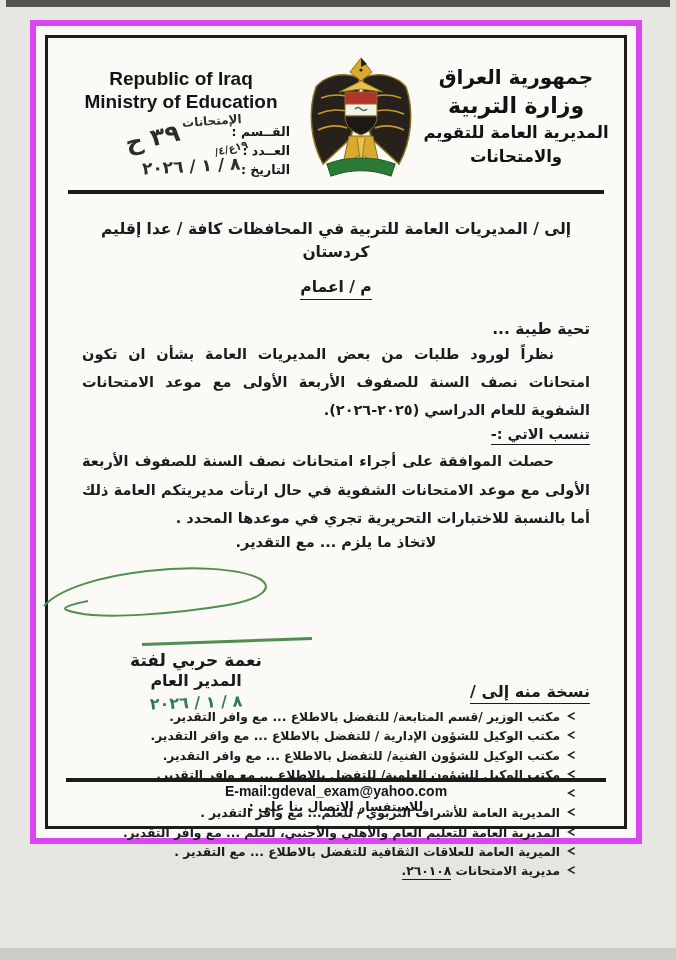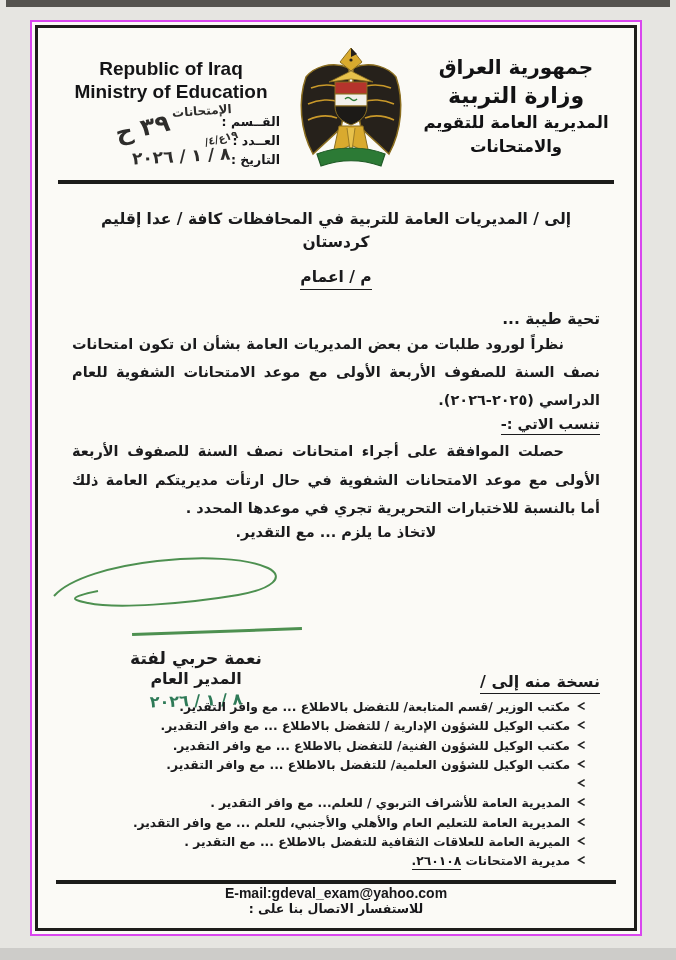--- a/index.html
+++ b/index.html
@@ -6,22 +6,22 @@
   body{
     width:676px;height:960px;overflow:hidden;position:relative;
     background:#e6e5e1;
     font-family:"DejaVu Sans",sans-serif;
     -webkit-font-smoothing:antialiased;
   }
   .scan-top-strip{position:absolute;left:6px;top:0;width:664px;height:7px;background:#55534f;}
   .scan-bottom-strip{position:absolute;left:0;bottom:0;width:676px;height:12px;background:#cdccc9;}
 
   .page-frame{
-    position:absolute;left:30px;top:20px;width:612px;height:916px;
-    border:2px solid #d946ef;background:#fbfaf6;padding:3px;box-sizing:border-box;
+    position:absolute;left:30px;top:20px;width:612px;height:824px;
+    border:6px solid #d946ef;background:#fbfaf6;padding:9px;box-sizing:border-box;
   }
   .page-inner{
     border:3px solid #1e1d1b;height:100%;box-sizing:border-box;position:relative;
     background:#fbfaf6;color:#1b1b1d;
   }
 
   
   .letterhead{display:flex;flex-direction:row;align-items:flex-start;padding:12px 14px 0 14px;}
   .en-block{width:238px;flex:none;text-align:center;padding-top:18px;}
   .en-line{font-family:"Liberation Sans","DejaVu Sans",sans-serif;font-weight:bold;font-size:19px;line-height:1.2;color:#141416;}
@@ -47,21 +47,21 @@
   .greeting{text-align:right;font-size:15.5px;font-weight:bold;margin-top:20px;}
   .para{font-size:14.5px;font-weight:bold;line-height:1.95;text-align:justify;text-indent:36px;margin:2px 0 0 0;}
   .directive span{display:inline-block;font-size:14.5px;font-weight:bold;border-bottom:1.5px solid #1b1b1d;padding-bottom:2px;}
   .closing-line{text-align:center;font-size:14.5px;font-weight:bold;margin-top:2px;}
 
   
   .sig-cc-wrap{position:relative;height:336px;margin-top:4px;}
   .sig-block{position:absolute;right:310px;left:30px;top:0;text-align:center;}
   .sig-swoosh{display:block;margin:0 auto;}
   .sig-underline{position:absolute;top:86px;left:30px;width:170px;height:2.5px;background:#4d9050;transform:rotate(-2deg);}
-  .sig-name{font-size:17px;font-weight:bold;margin-top:20px;line-height:1.25;}
+  .sig-name{font-size:17px;font-weight:bold;margin-top:12px;line-height:1.25;}
   .sig-title{font-size:16px;font-weight:bold;line-height:1.3;}
   .sig-date{font-size:16px;font-weight:bold;color:#2e7a57;letter-spacing:2px;transform:rotate(-2deg);line-height:1.4;}
   .cc-block{position:absolute;top:128px;right:0;left:6px;text-align:right;}
   .cc-heading span{display:inline-block;font-size:16px;font-weight:bold;border-bottom:1.5px solid #1b1b1d;padding-bottom:2px;margin-bottom:4px;}
   .cc-item{font-size:12.3px;font-weight:bold;line-height:1.56;padding-right:14px;white-space:nowrap;}
   .cc-bullet{display:inline-block;margin-left:7px;vertical-align:middle;}
   .cc-num{border-bottom:1.5px solid #1b1b1d;padding-bottom:1px;}
 
   
   .footer-rule{position:absolute;left:18px;right:18px;bottom:44px;height:4px;background:#1c1c1a;}

